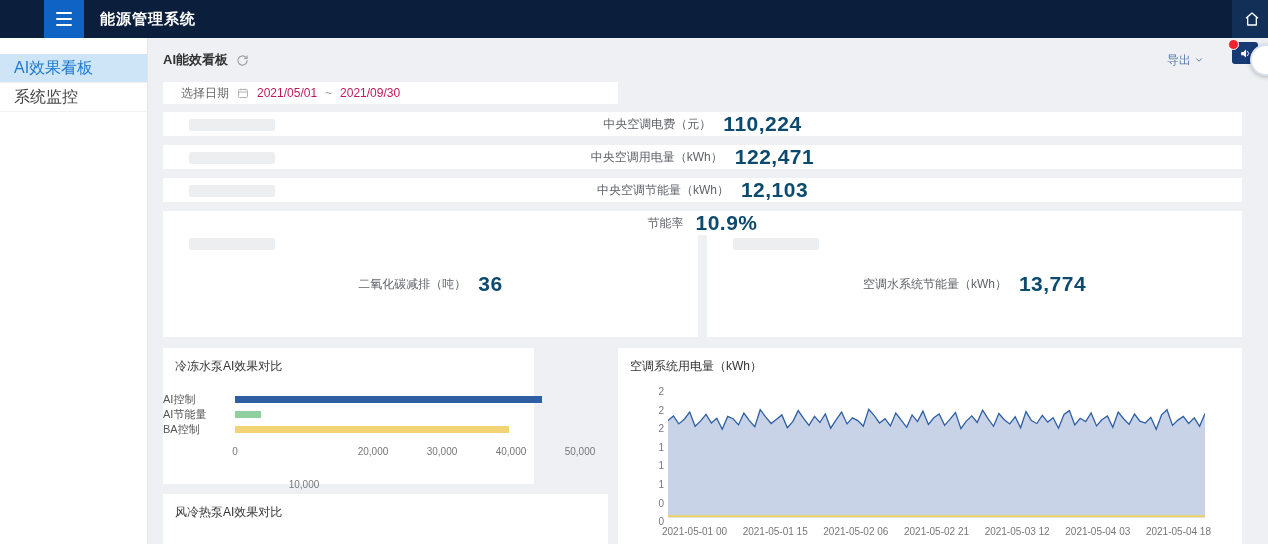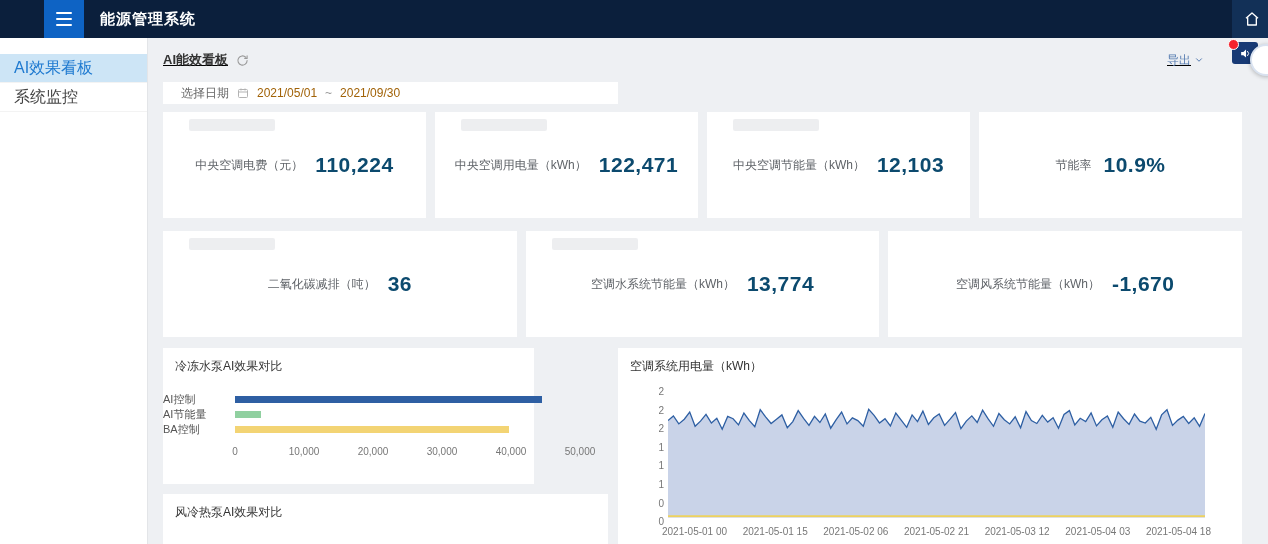--- a/index.html
+++ b/index.html
@@ -21,34 +21,34 @@
   .badge-dot{position:absolute;top:-3px;left:-4px;width:9px;height:9px;background:#f5222d;border-radius:50%;border:1px solid #fff;}
   .float-circle{position:absolute;top:44px;right:-14px;width:28px;height:28px;border-radius:50%;background:#fff;
                 border:2px solid #d9e2ef;box-shadow:0 1px 4px rgba(0,0,0,.25);z-index:6;cursor:pointer;}
 
   
   .sidebar{position:absolute;left:0;top:38px;width:148px;bottom:0;background:#fff;border-right:1px solid #e3e5e8;padding-top:16px;box-sizing:border-box;}
   .side-item{height:28px;line-height:28px;padding-left:14px;font-size:16px;color:#444;border-bottom:1px solid #f3f3f3;cursor:pointer;}
   .side-item.active{background:#cde5f6;color:#1f7ad0;}
 
   
-  .page-head{position:absolute;left:163px;top:50px;right:26px;height:20px;display:flex;align-items:center;text-decoration:underline;}
+  .page-head{position:absolute;left:163px;top:50px;right:26px;height:20px;display:flex;align-items:center;}
   .page-title{font-size:13px;font-weight:bold;color:#333;}
   .refresh{margin-left:8px;display:inline-flex;cursor:pointer;}
   .export{margin-left:auto;margin-right:38px;font-size:12px;color:#557bb0;cursor:pointer;display:flex;align-items:center;gap:3px;}
 
   
   .date-bar{position:absolute;left:163px;top:82px;width:447px;height:22px;background:#fff;display:flex;align-items:center;font-size:12px;color:#666;gap:8px;cursor:pointer;padding-left:8px;}
   .date-bar .lbl{margin-left:10px;}
-  .date-bar .val{color:#a16207;}
+  .date-bar .val{color:#be185d;}
   .date-bar .sep{color:#999;}
 
   
   .kpi-row{position:absolute;left:163px;width:1079px;height:106px;display:flex;gap:9px;}
-  #kpi-row1{top:112px;} #kpi-row2{top:231px;}
+  #kpi-row1{top:112px;flex-direction:column;} #kpi-row2{top:231px;}
   .kpi-card{flex:1;background:#fff;position:relative;display:flex;align-items:center;justify-content:center;gap:12px;}
   .kpi-label{font-size:12px;color:#5f6368;}
   .kpi-value{font-size:21px;font-weight:bold;color:#0c4a6e;letter-spacing:.5px;}
   .ghost{position:absolute;top:7px;left:26px;width:86px;height:12px;background:#e9eaec;border-radius:2px;opacity:.8;}
 
   
   .panel{position:absolute;background:#fff;}
   #pump-panel{left:163px;top:348px;width:371px;height:136px;}
   #area-panel{left:618px;top:348px;width:624px;height:240px;}
   #heat-panel{left:163px;top:494px;width:445px;height:90px;}
@@ -164,24 +164,20 @@
   <div class="kpi-row" id="kpi-row2">
       <div class="kpi-card">
         <div class="ghost"></div>
         <span class="kpi-label">二氧化碳减排（吨）</span>
         <span class="kpi-value">36</span>
       </div>
       <div class="kpi-card">
         <div class="ghost"></div>
         <span class="kpi-label">空调水系统节能量（kWh）</span>
         <span class="kpi-value">13,774</span>
-      </div>
-      <div class="kpi-card">
-        <span class="kpi-label">空调风系统节能量（kWh）</span>
-        <span class="kpi-value">-1,670</span>
       </div>
     </div>
 
   <section class="panel" id="pump-panel">
     <div class="panel-title">冷冻水泵AI效果对比</div>
     <div id="pump-rows">
         <div class="pump-row">
           <div class="pump-label">AI控制</div>
           <div class="pump-track">
             <div class="pump-bar" style="width: 307.1px; background: rgb(46, 95, 163);"></div>
@@ -195,21 +191,21 @@
         </div>
         <div class="pump-row">
           <div class="pump-label">BA控制</div>
           <div class="pump-track">
             <div class="pump-bar" style="width: 273.9px; background: rgb(243, 212, 116);"></div>
           </div>
         </div>
       </div>
     <div id="pump-ticks">
         <span class="tick" style="left: 0px;">0</span>
-        <span class="tick" style="left: 69px;">10,000</span>
+        <span class="tick" style="left: 69px; margin-top: 33px;">10,000</span>
         <span class="tick" style="left: 138px;">20,000</span>
         <span class="tick" style="left: 207px;">30,000</span>
         <span class="tick" style="left: 276px;">40,000</span>
         <span class="tick" style="left: 345px;">50,000</span>
       </div>
   </section>
 
   <section class="panel" id="area-panel">
     <div class="panel-title">空调系统用电量（kWh）</div>
     <div id="area-ylabels">

